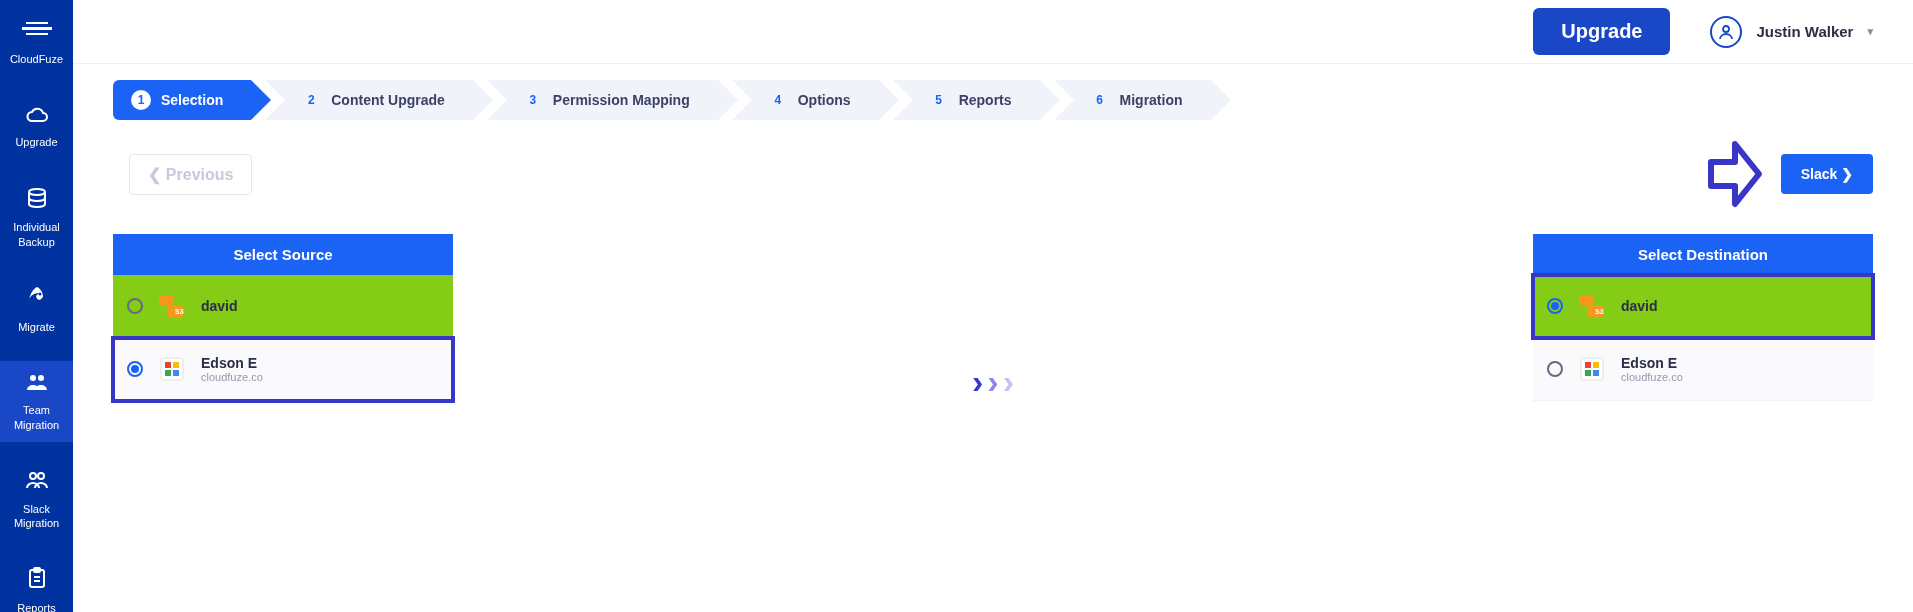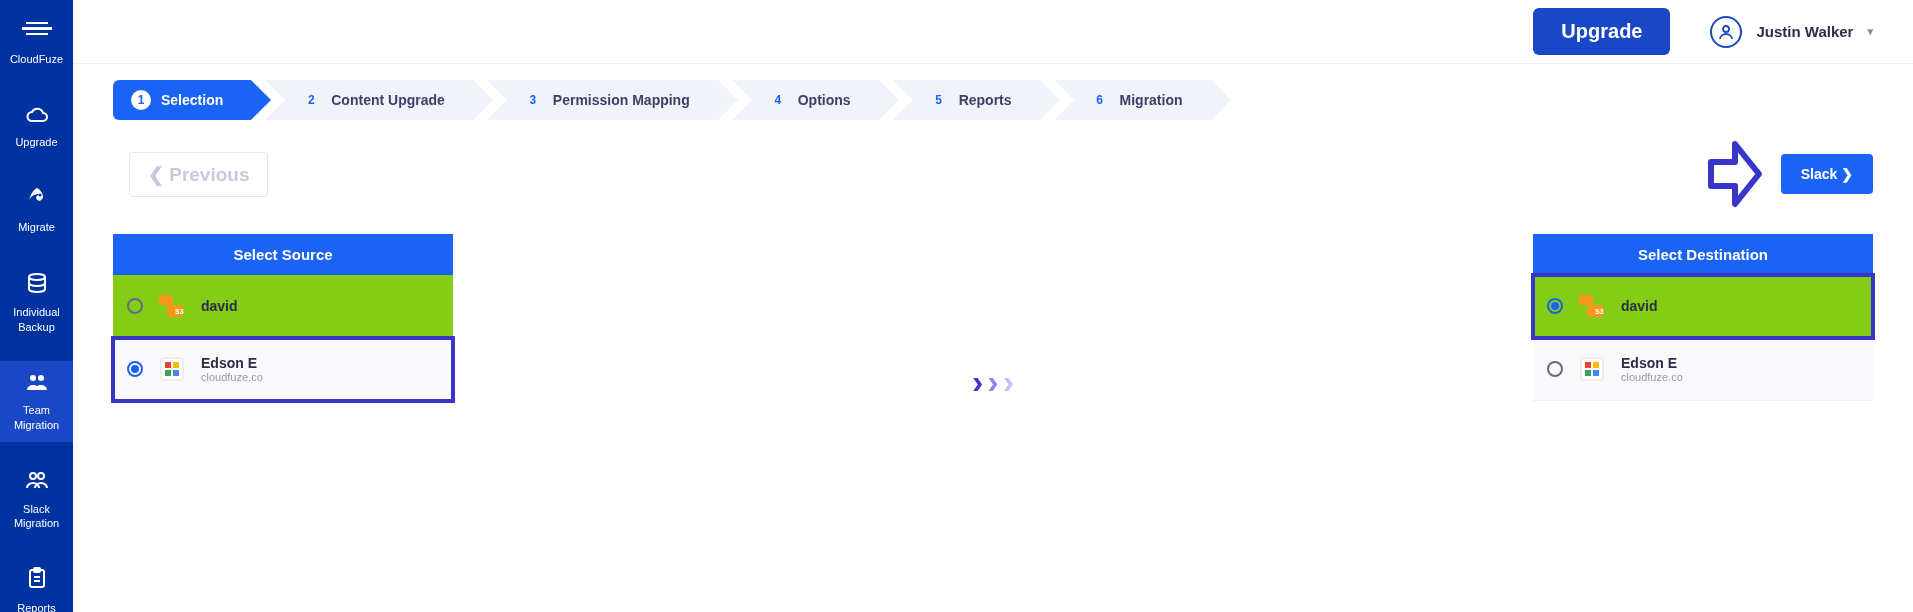--- a/index.html
+++ b/index.html
@@ -34,21 +34,21 @@
   .step:first-child::before { display: none; }
   .step:first-child { padding-left: 18px; border-radius: 6px 0 0 6px; }
   .step.active { background: #1a63f5; color: #fff; }
   .step.active::after { border-left-color: #1a63f5; }
   .step .num { display:inline-flex; align-items:center; justify-content:center; width:20px; height:20px; border-radius:50%; font-size:12px; margin-right:10px; font-weight:700; }
   .step.active .num { background:#fff; color:#1a63f5; }
   .step:not(.active) .num { color:#1a63f5; background:transparent; }
   
   
   .navrow { display: flex; justify-content: space-between; align-items: center; margin-bottom: 24px; padding-left: 16px; }
-  .prev-btn { border: 1px solid #e4e7f1; background: #fff; color: #c6cadb; font-size: 19px; padding: 10px 18px; border-radius: 4px; cursor: not-allowed; font-weight:600; }
+  .prev-btn { border: 1px solid #e4e7f1; background: #fff; color: #c6cadb; font-size: 16px; padding: 10px 18px; border-radius: 4px; cursor: not-allowed; font-weight:600; }
   .next-wrap { display: flex; align-items: center; gap: 18px; }
   .next-btn { background: #1a63f5; color: #fff; font-weight: 700; font-size: 14px; padding: 12px 20px; border: none; border-radius: 4px; cursor: pointer; }
   .big-arrow { width: 56px; height: 72px; }
   
   
   .panels { display: flex; align-items: flex-end; }
   .panel { width: 340px; border-radius: 4px 4px 0 0; overflow: visible; }
   .panel-header { background: #1a63f5; color: #fff; font-weight: 700; font-size: 15px; text-align: center; padding: 12px 0; }
   .panel-list { }
   .list-item { display: flex; align-items: center; padding: 16px 14px; border-bottom: 1px solid #f0f1f7; background:#84cc16; cursor:pointer; gap:14px; }
@@ -89,37 +89,37 @@
     <span class="icon">
       <svg width="24" height="18" viewBox="0 0 24 18">
           <path fill="none" stroke="#fff" stroke-width="2" d="M7 15h11a4 4 0 0 0 0-8 6 6 0 0 0-11-1 4 4 0 0 0 0 9z"></path>
         </svg>
     </span>
     <span>Upgrade</span>
   </div>
   <div class="sidebar-item">
     <span class="icon">
       <svg width="22" height="22" viewBox="0 0 22 22">
-          <path fill="#fff" d="M11 1c4 2 6 6 6 10l-3 3-3-1-1-3 3-3c-4 0-8 2-10 6 2-6 4-10 8-12z"></path>
-          <circle cx="14" cy="8" r="1.5" fill="#0033a0"></circle>
-        </svg>
-    </span>
-    <span>Migrate</span>
-  </div>
-  <div class="sidebar-item">
-    <span class="icon">
-      <svg width="22" height="22" viewBox="0 0 22 22">
           <g fill="none" stroke="#fff" stroke-width="2">
             <ellipse cx="11" cy="5" rx="8" ry="3"></ellipse>
             <path d="M3 5v12c0 1.7 3.6 3 8 3s8-1.3 8-3V5"></path>
             <path d="M3 11c0 1.7 3.6 3 8 3s8-1.3 8-3"></path>
           </g>
         </svg>
     </span>
     <span>Individual Backup</span>
+  </div>
+  <div class="sidebar-item">
+    <span class="icon">
+      <svg width="22" height="22" viewBox="0 0 22 22">
+          <path fill="#fff" d="M11 1c4 2 6 6 6 10l-3 3-3-1-1-3 3-3c-4 0-8 2-10 6 2-6 4-10 8-12z"></path>
+          <circle cx="14" cy="8" r="1.5" fill="#0033a0"></circle>
+        </svg>
+    </span>
+    <span>Migrate</span>
   </div>
   <div class="sidebar-item active">
     <span class="icon">
       <svg width="24" height="20" viewBox="0 0 24 20">
           <g fill="#fff">
             <circle cx="8" cy="6" r="3"></circle>
             <circle cx="16" cy="6" r="3"></circle>
             <path d="M2 18c0-3 3-5 6-5s6 2 6 5zM10 18c0-3 3-5 6-5s6 2 6 5z"></path>
           </g>
         </svg>

